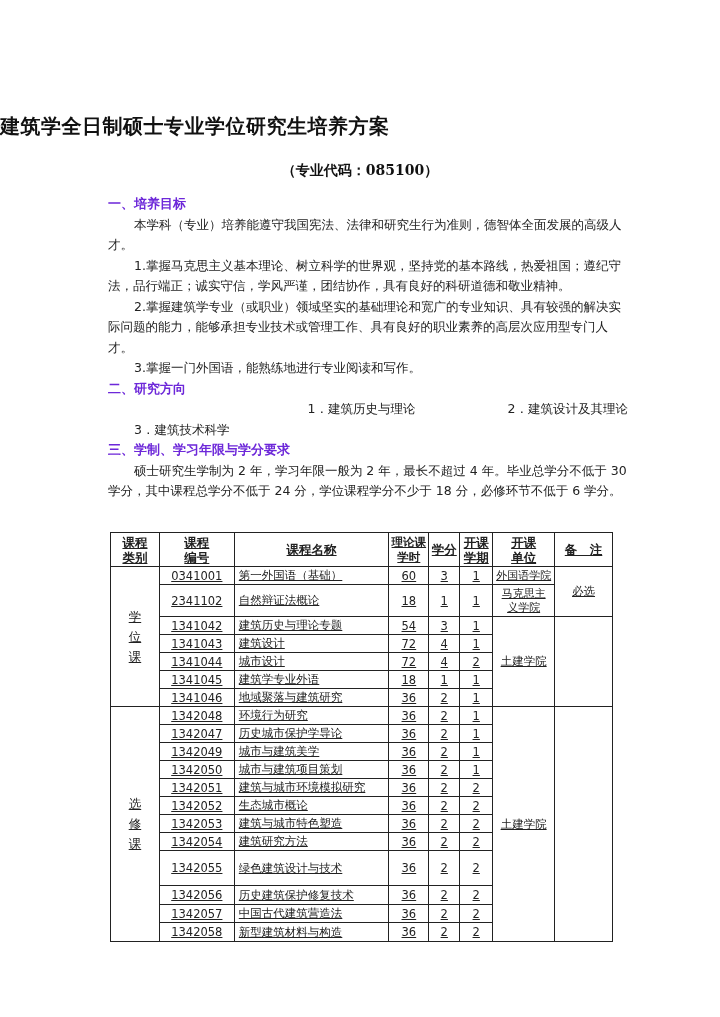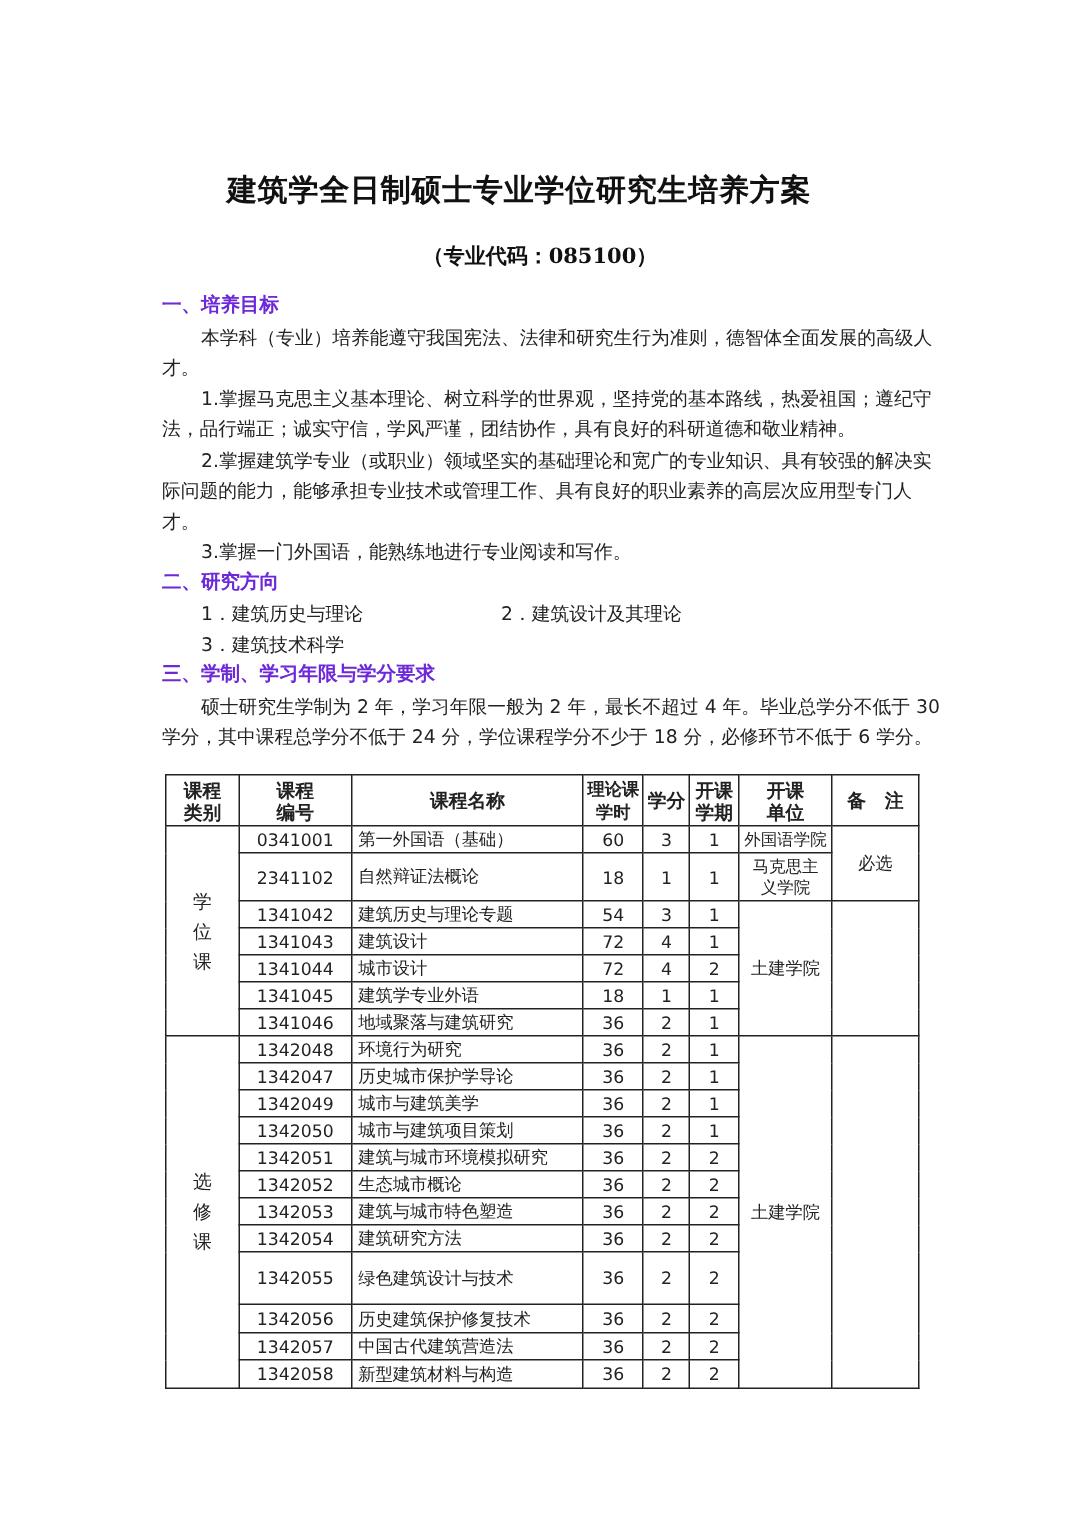--- a/index.html
+++ b/index.html
@@ -1,25 +1,25 @@
 <!DOCTYPE html>
 <html><head>
 <meta charset="utf-8">
 <style>
   html, body { margin:0; padding:0; background:#ffffff; }
   body { width:720px; height:1017px; position:relative; overflow:hidden; font-family:"DejaVu Serif", serif; color:#111; }
   .page { position:absolute; left:0; top:0; width:720px; height:1017px; }
-  .title { position:absolute; left:0; width:692px; top:113px; text-align:center; font-size:20px; font-weight:bold; font-family:"DejaVu Serif", serif; letter-spacing:0.5px; }
+  .title { position:absolute; left:0; width:692px; top:113px; font-size:20px; font-weight:bold; font-family:"DejaVu Serif", serif; letter-spacing:0.5px; }
   .subtitle { position:absolute; left:0; width:720px; top:162px; text-align:center; font-size:14px; font-weight:bold; font-family:"DejaVu Serif", serif; }
   .text { position:absolute; left:108px; width:520px; font-size:12.5px; line-height:20.5px; font-family:"DejaVu Sans", sans-serif; color:#222; }
   .h { font-weight:bold; font-size:13px; font-family:"DejaVu Serif", serif; color:#6d28d9; }
   .p { text-indent:26px; }
-  .row2 { display:flex; }
+  .row2 { display:flex;justify-content:flex-end; }
   .row2 span { display:inline-block; }
-  table { position:absolute; left:110px; top:516px; width:503px; border-collapse:collapse; font-family:"DejaVu Sans", sans-serif; font-size:11.5px; color:#222; }
+  table { position:absolute; left:110px; top:532px; width:503px; border-collapse:collapse; font-family:"DejaVu Sans", sans-serif; font-size:11.5px; color:#222;text-decoration:underline; }
   td, th { border:1px solid #222; padding:0; height:17px; text-align:center; vertical-align:middle; }
   th { font-family:"DejaVu Serif", serif; font-weight:bold; font-size:12.5px; line-height:15px; height:33px; }
   td.name { text-align:left; padding-left:4px; }
   td.cat { font-size:12.5px; line-height:20px; }
 </style>
 </head>
 <body>
 
 <div class="page">
   <div class="title">建筑学全日制硕士专业学位研究生培养方案</div>

